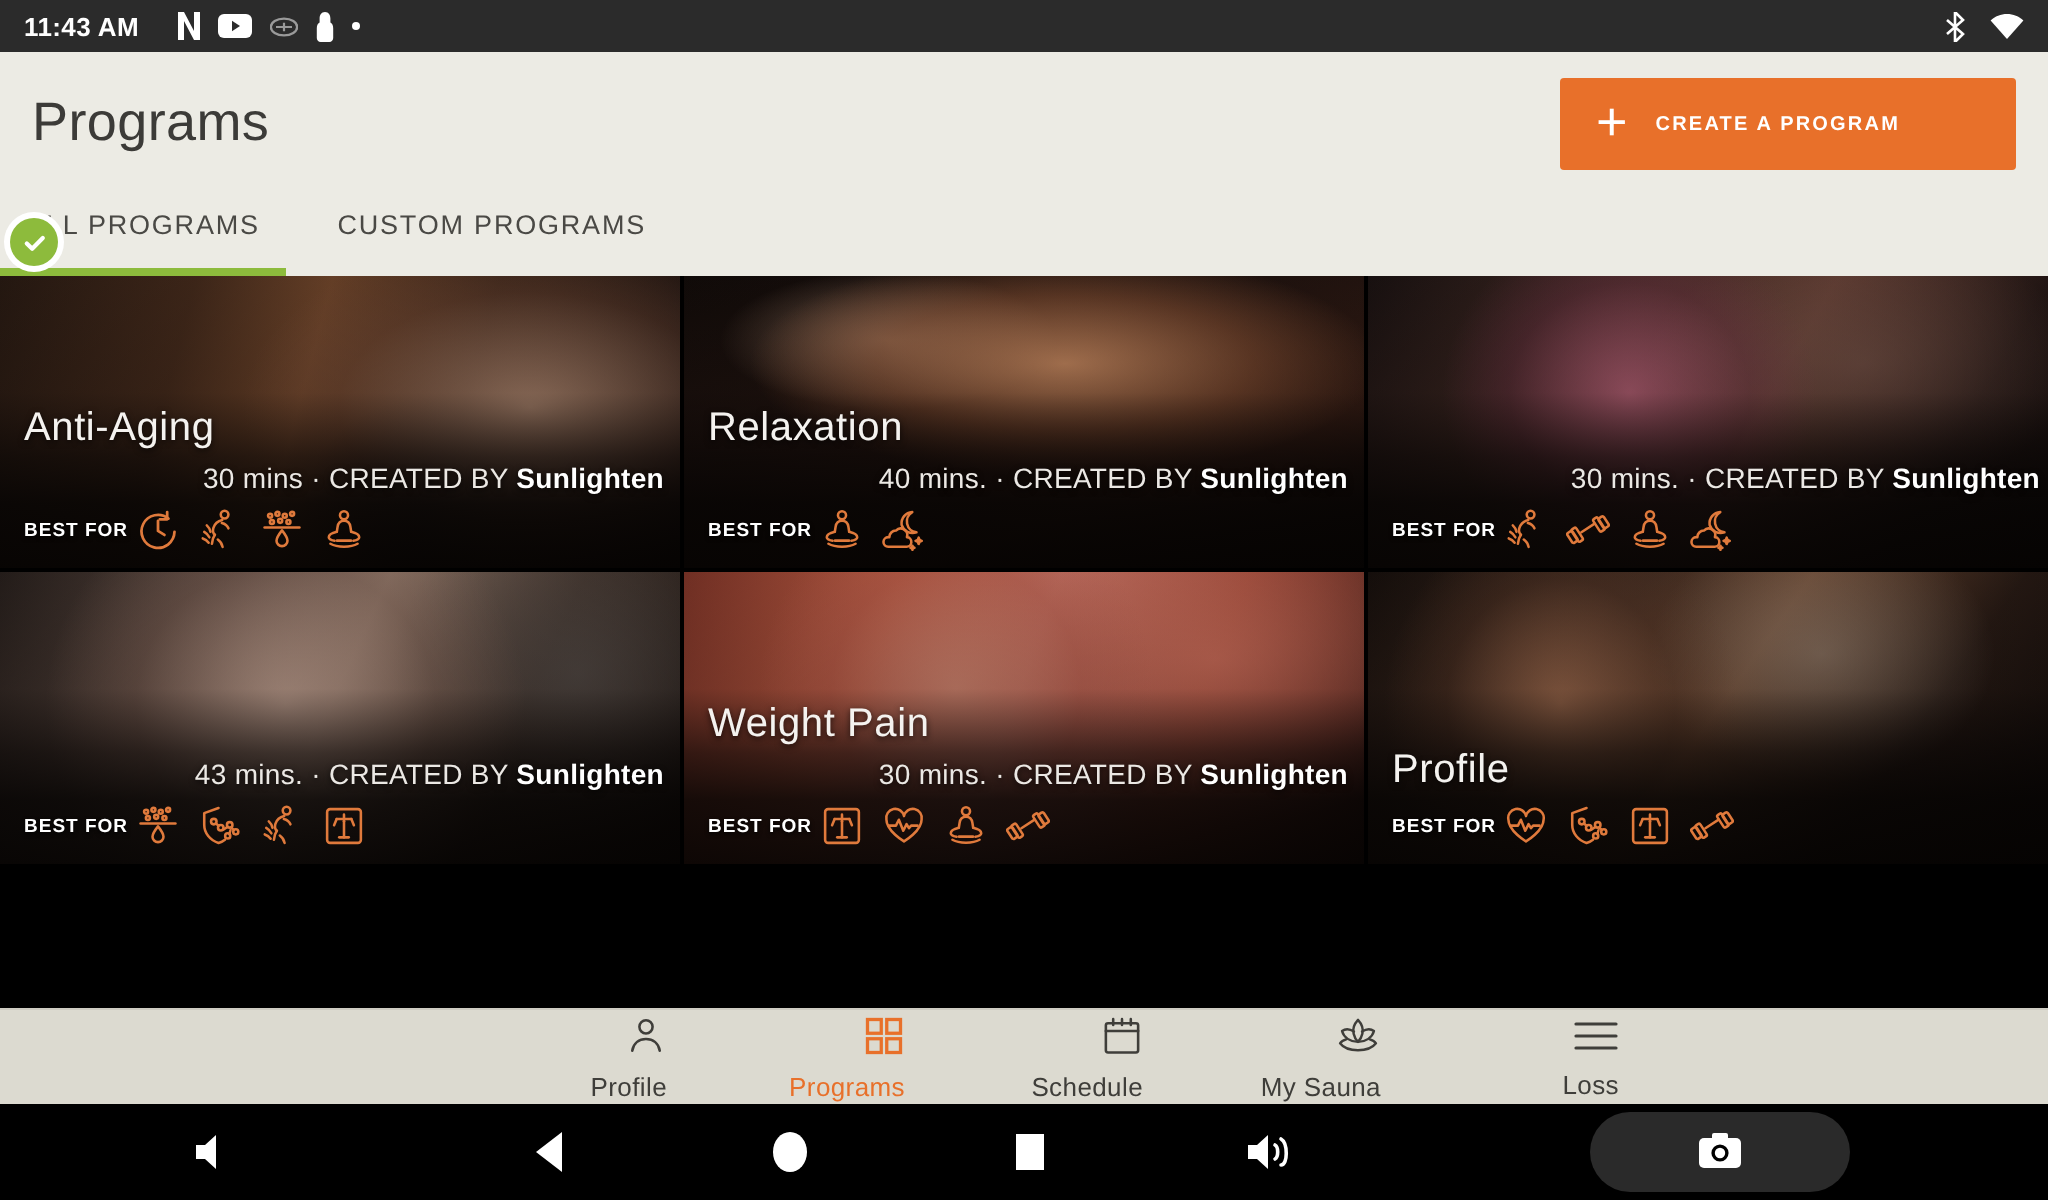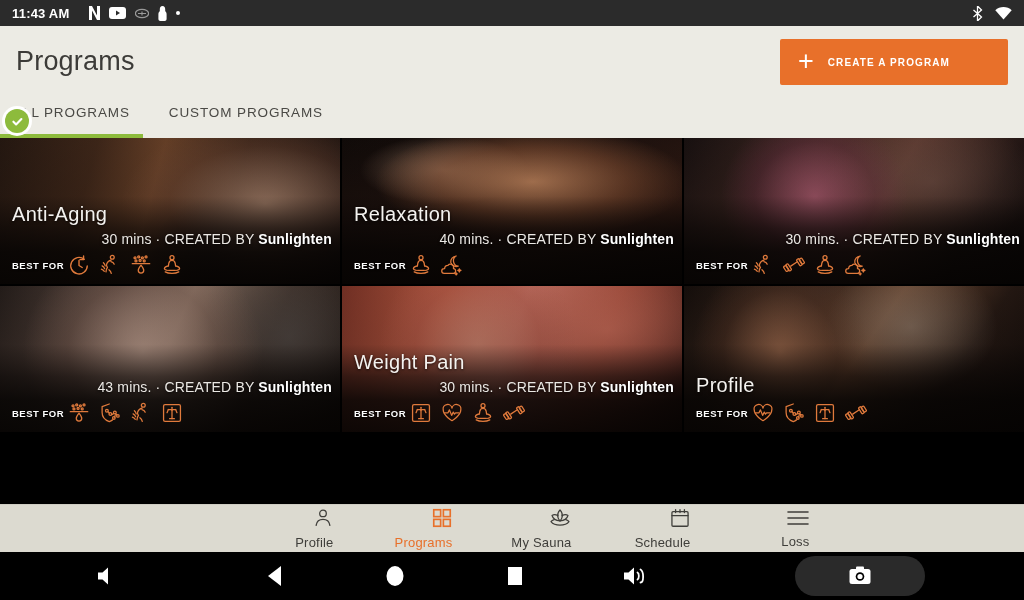--- a/index.html
+++ b/index.html
@@ -573,35 +573,35 @@
       <div class="nav-item active">
     <span><svg width="22" height="22" viewBox="0 0 24 24" fill="none" stroke="#e8702a" stroke-width="1.8">
             <rect x="3" y="3" width="7.5" height="7.5"></rect>
             <rect x="13.5" y="3" width="7.5" height="7.5"></rect>
             <rect x="3" y="13.5" width="7.5" height="7.5"></rect>
             <rect x="13.5" y="13.5" width="7.5" height="7.5"></rect>
           </svg></span>
     <span class="nav-label">Programs</span>
       </div>
       <div class="nav-item">
+    <span><svg width="22" height="22" viewBox="0 0 24 24" fill="none" stroke="#3f3e3a" stroke-width="1.4" stroke-linecap="round">
+            <rect x="3.2" y="5" width="17.6" height="16" rx="1.2"></rect>
+            <path d="M3.2 9.3h17.6"></path>
+            <path d="M7.2 2.8v3.2M12 2.8v3.2M16.8 2.8v3.2"></path>
+          </svg></span>
+    <span class="nav-label">Schedule</span>
+      </div>
+      <div class="nav-item">
     <span><svg width="24" height="22" viewBox="0 0 26 24" fill="none" stroke="#3f3e3a" stroke-width="1.3" stroke-linecap="round" stroke-linejoin="round">
             <path d="M13 3.2c-2.2 2.4-3 5-2.4 7.5.5 2.2 1.6 3.7 2.4 4.5.8-.8 1.9-2.3 2.4-4.5.6-2.5-.2-5.1-2.4-7.5z"></path>
             <path d="M10.8 9.6C8.4 8 6 8 4.3 9.3c1 3.4 4.3 5.7 8.7 5.9"></path>
             <path d="M15.2 9.6c2.4-1.6 4.8-1.6 6.5-.3-1 3.4-4.3 5.7-8.7 5.9"></path>
             <path d="M6.6 13.8c-1.6.4-2.8 1.2-3.4 2.2 1.8 2.4 5.3 3.8 9.8 3.8s8-1.4 9.8-3.8c-.6-1-1.8-1.8-3.4-2.2"></path>
           </svg></span>
     <span class="nav-label">My Sauna</span>
-      </div>
-      <div class="nav-item">
-    <span><svg width="22" height="22" viewBox="0 0 24 24" fill="none" stroke="#3f3e3a" stroke-width="1.4" stroke-linecap="round">
-            <rect x="3.2" y="5" width="17.6" height="16" rx="1.2"></rect>
-            <path d="M3.2 9.3h17.6"></path>
-            <path d="M7.2 2.8v3.2M12 2.8v3.2M16.8 2.8v3.2"></path>
-          </svg></span>
-    <span class="nav-label">Schedule</span>
       </div>
       <div class="nav-item">
     <span><svg width="24" height="20" viewBox="0 0 24 20" fill="none" stroke="#3f3e3a" stroke-width="1.6" stroke-linecap="round">
             <path d="M2 4h20M2 10h20M2 16h20"></path>
           </svg></span>
     <span class="nav-label">Loss</span>
       </div>
     </div>
 
   <div class="navbar">

